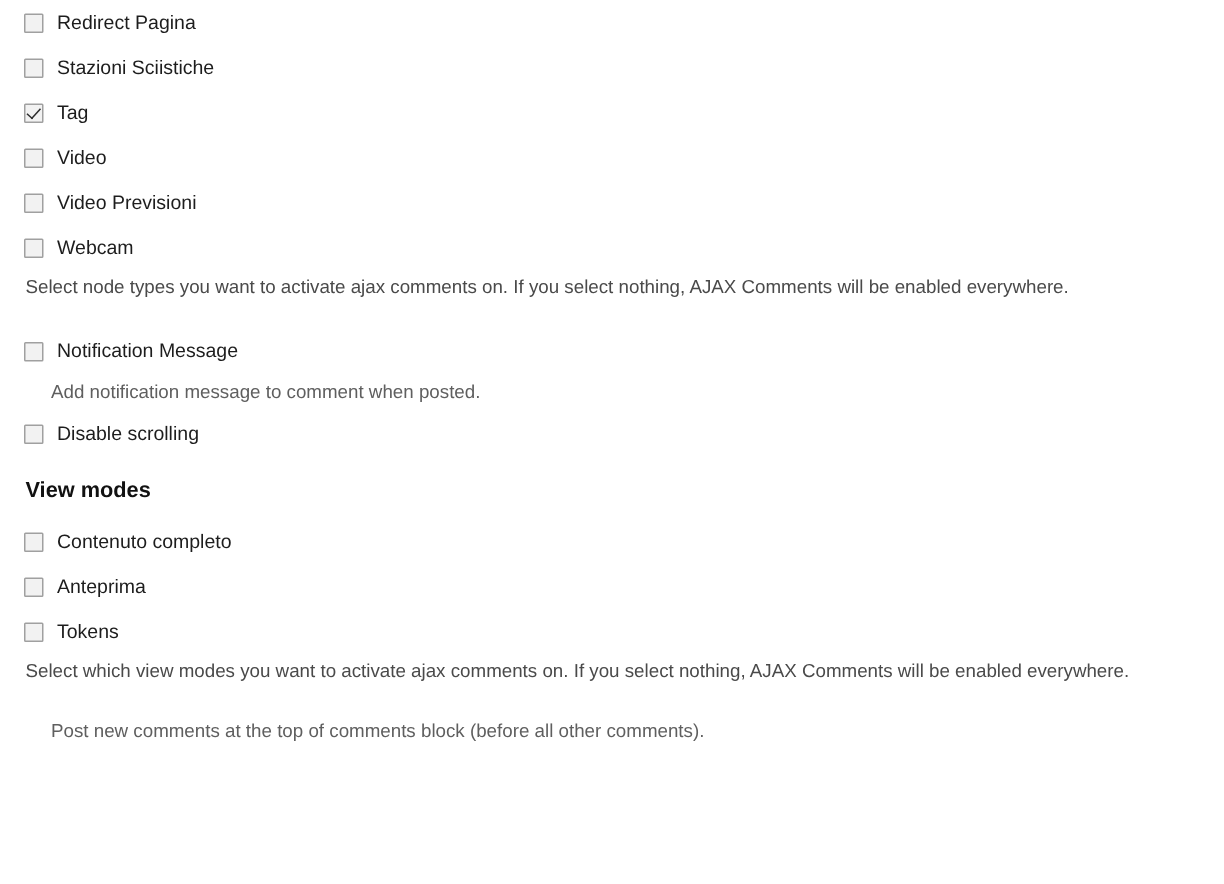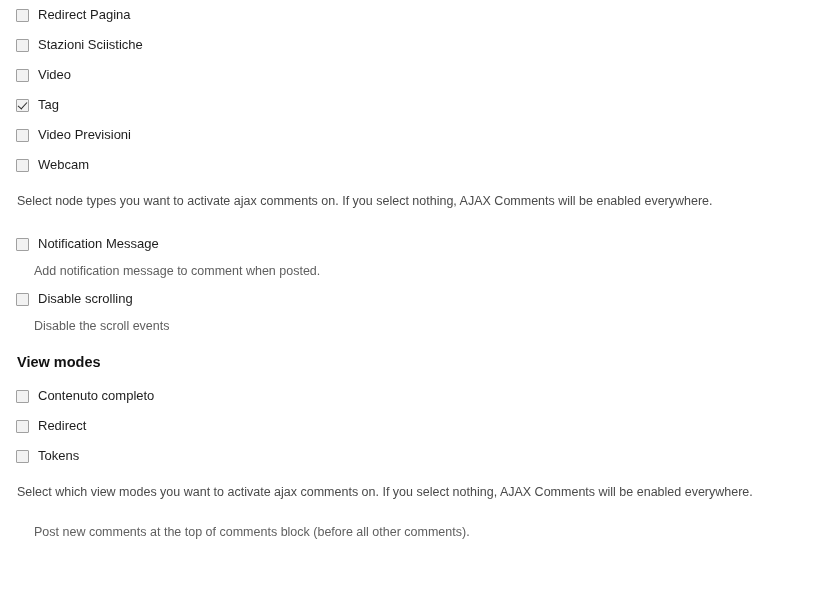--- a/index.html
+++ b/index.html
@@ -60,21 +60,21 @@
     color: #5f5f5f;
     line-height: 16px;
     margin: 4px 0 0 18px;
     padding-bottom: 5px;
   }
   .helptext {
     font-size: 12.5px;
     color: #4a4a4a;
     line-height: 16px;
     padding: 0 0 0 1px;
-    margin-top: 13px;
+    margin-top: 3px;
   }
   .section-title {
     font-size: 14.5px;
     font-weight: bold;
     color: #111111;
     margin: 0;
     padding: 0 0 0 1px;
     line-height: 18px;
   }
   .spacer-20 { height: 20px; }
@@ -89,26 +89,26 @@
   <div>
     <div class="check-row">
       <span class="cb"></span>
       <span class="lbl">Redirect Pagina</span>
     </div>
     <div class="check-row">
       <span class="cb"></span>
       <span class="lbl">Stazioni Sciistiche</span>
     </div>
     <div class="check-row">
+      <span class="cb checked"></span>
+      <span class="lbl">Tag</span>
+    </div>
+    <div class="check-row">
       <span class="cb"></span>
       <span class="lbl">Video</span>
-    </div>
-    <div class="check-row">
-      <span class="cb checked"></span>
-      <span class="lbl">Tag</span>
     </div>
     <div class="check-row">
       <span class="cb"></span>
       <span class="lbl">Video Previsioni</span>
     </div>
     <div class="check-row">
       <span class="cb"></span>
       <span class="lbl">Webcam</span>
     </div>
     <div class="helptext">Select node types you want to activate ajax comments on. If you select nothing, AJAX Comments will be enabled everywhere.</div>
@@ -120,35 +120,34 @@
     <div class="check-row">
       <span class="cb"></span>
       <span class="lbl">Notification Message</span>
     </div>
     <div class="desc">Add notification message to comment when posted.</div>
 
     <div class="check-row">
       <span class="cb"></span>
       <span class="lbl">Disable scrolling</span>
     </div>
-    <div class="desc">Disable the scroll events</div>
   </div>
 
   <div class="spacer-14"></div>
 
   <div>
     <div class="section-title">View modes</div>
     <div class="spacer-10"></div>
     <div class="check-row">
       <span class="cb"></span>
       <span class="lbl">Contenuto completo</span>
     </div>
     <div class="check-row">
       <span class="cb"></span>
-      <span class="lbl">Redirect</span>
+      <span class="lbl">Anteprima</span>
     </div>
     <div class="check-row">
       <span class="cb"></span>
       <span class="lbl">Tokens</span>
     </div>
     <div class="helptext">Select which view modes you want to activate ajax comments on. If you select nothing, AJAX Comments will be enabled everywhere.</div>
   </div>
 
   <div class="spacer-20"></div>
 

